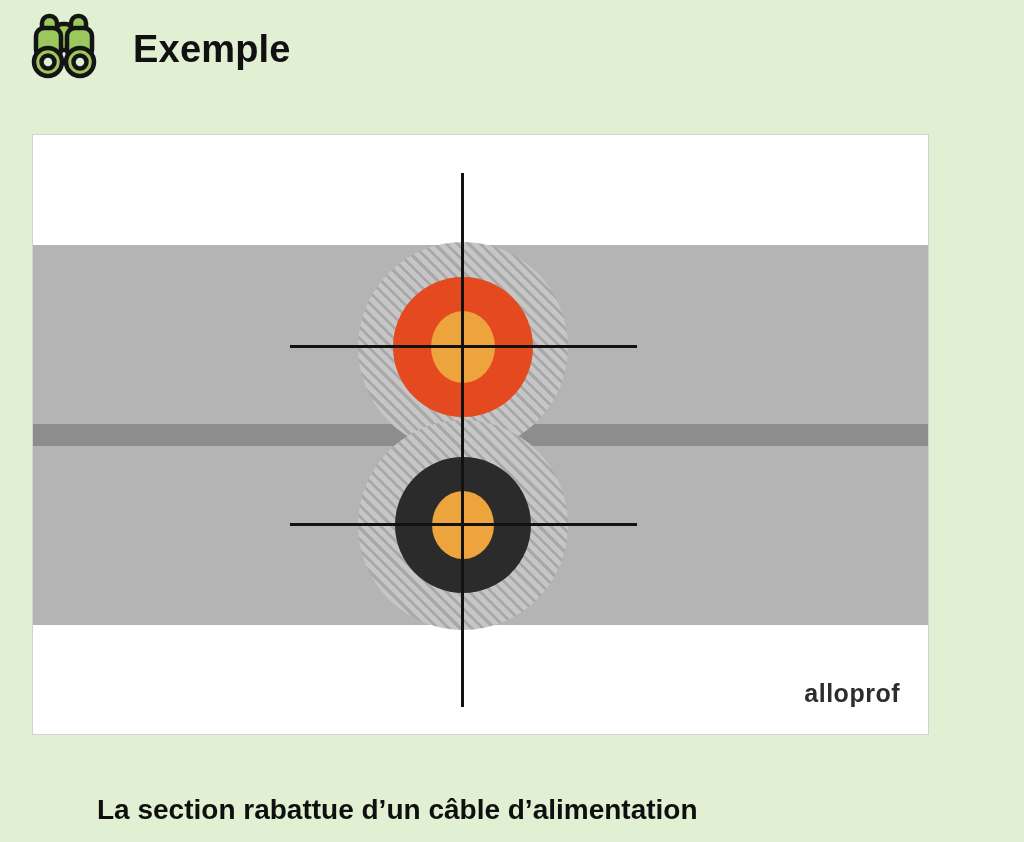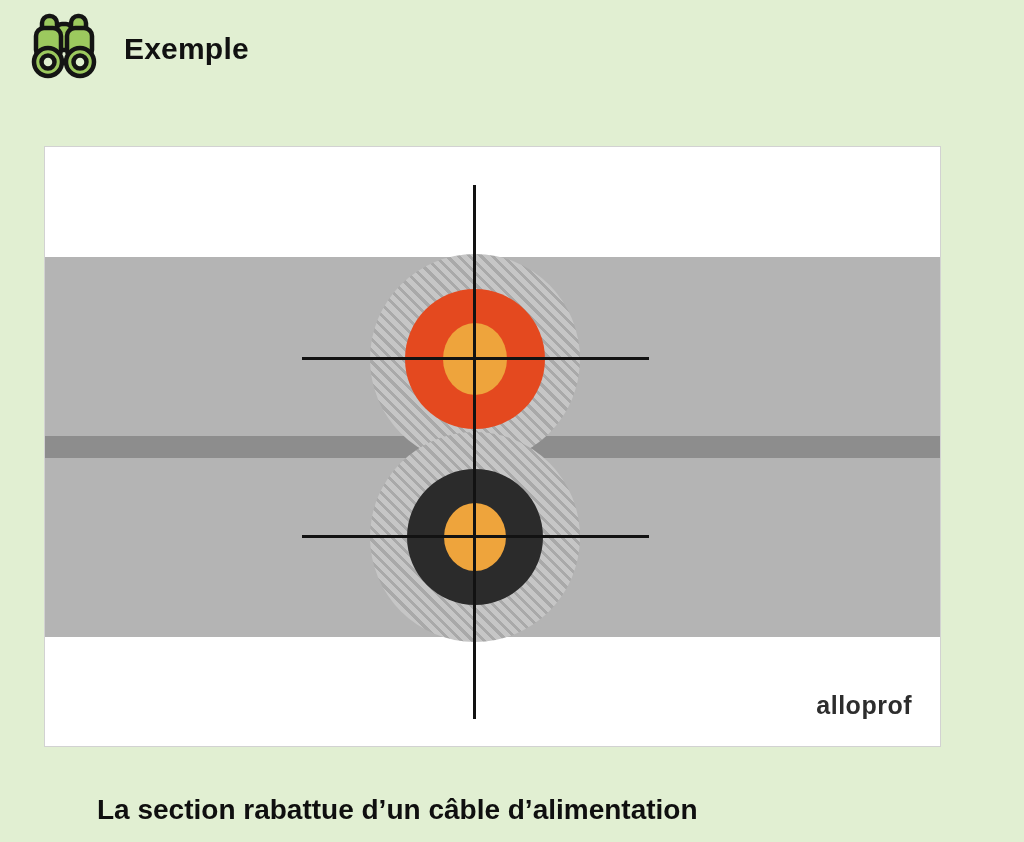--- a/index.html
+++ b/index.html
@@ -15,34 +15,34 @@
   .header {
     position: absolute;
     left: 26px;
     top: 10px;
     display: flex;
     align-items: center;
     gap: 14px;
   }
   .icon-wrap { width: 76px; height: 78px; display: block; }
   .title {
-    margin: 8px;
-    font-size: 30px;
+    margin: 17px;
+    font-size: 38px;
     font-weight: 800;
     color: #111111;
     letter-spacing: 0.2px;
   }
 
   .panel {
     position: absolute;
     left: 28px;
     top: 130px;
     width: 897px;
     height: 601px;
-    margin: 16px;
+    margin: 4px;
     background: #ffffff;
     border: 1px solid #d2d2d2;
   }
   .diagram {
     position: relative;
     width: 100%;
     height: 100%;
     overflow: hidden;
   }
 

